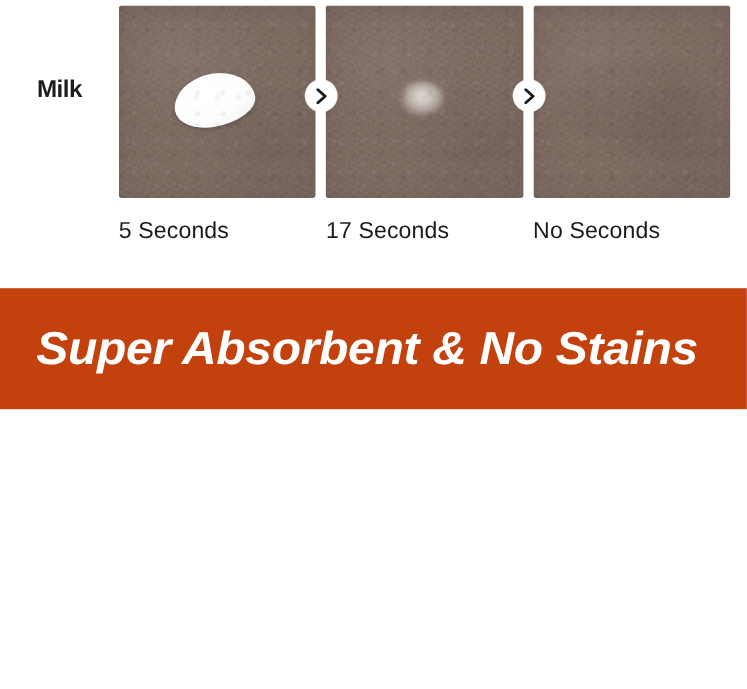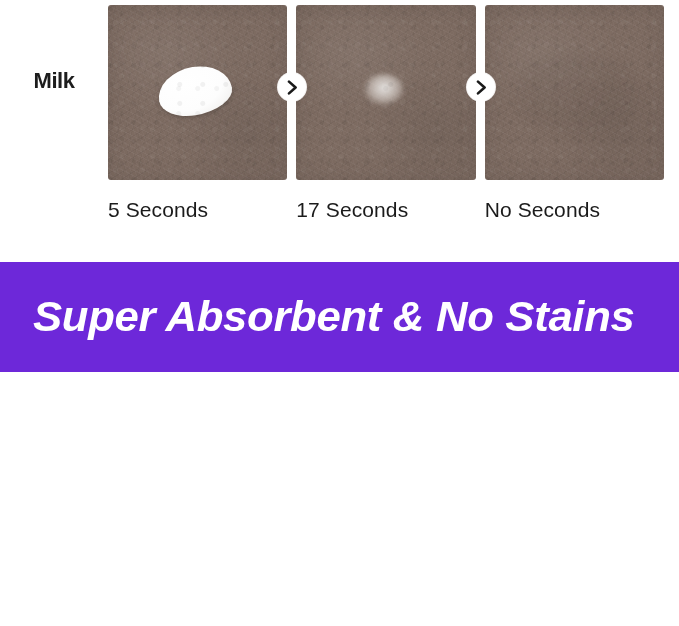--- a/index.html
+++ b/index.html
@@ -148,21 +148,21 @@
   }
   .caption + .caption { margin-left: 9px; }
 
   
   #banner {
     position: absolute;
     left: 0;
     top: 262px;
     width: 679px;
     height: 110px;
-    background: #6d28d9;
+    background: #c2410c;
     display: flex;
     align-items: center;
   }
   #banner-text {
     margin-left: 33px;
     font-family: "Liberation Sans Narrow", "Liberation Sans", sans-serif;
     font-weight: 700;
     font-style: italic;
     font-size: 42px;
     letter-spacing: -0.3px;

